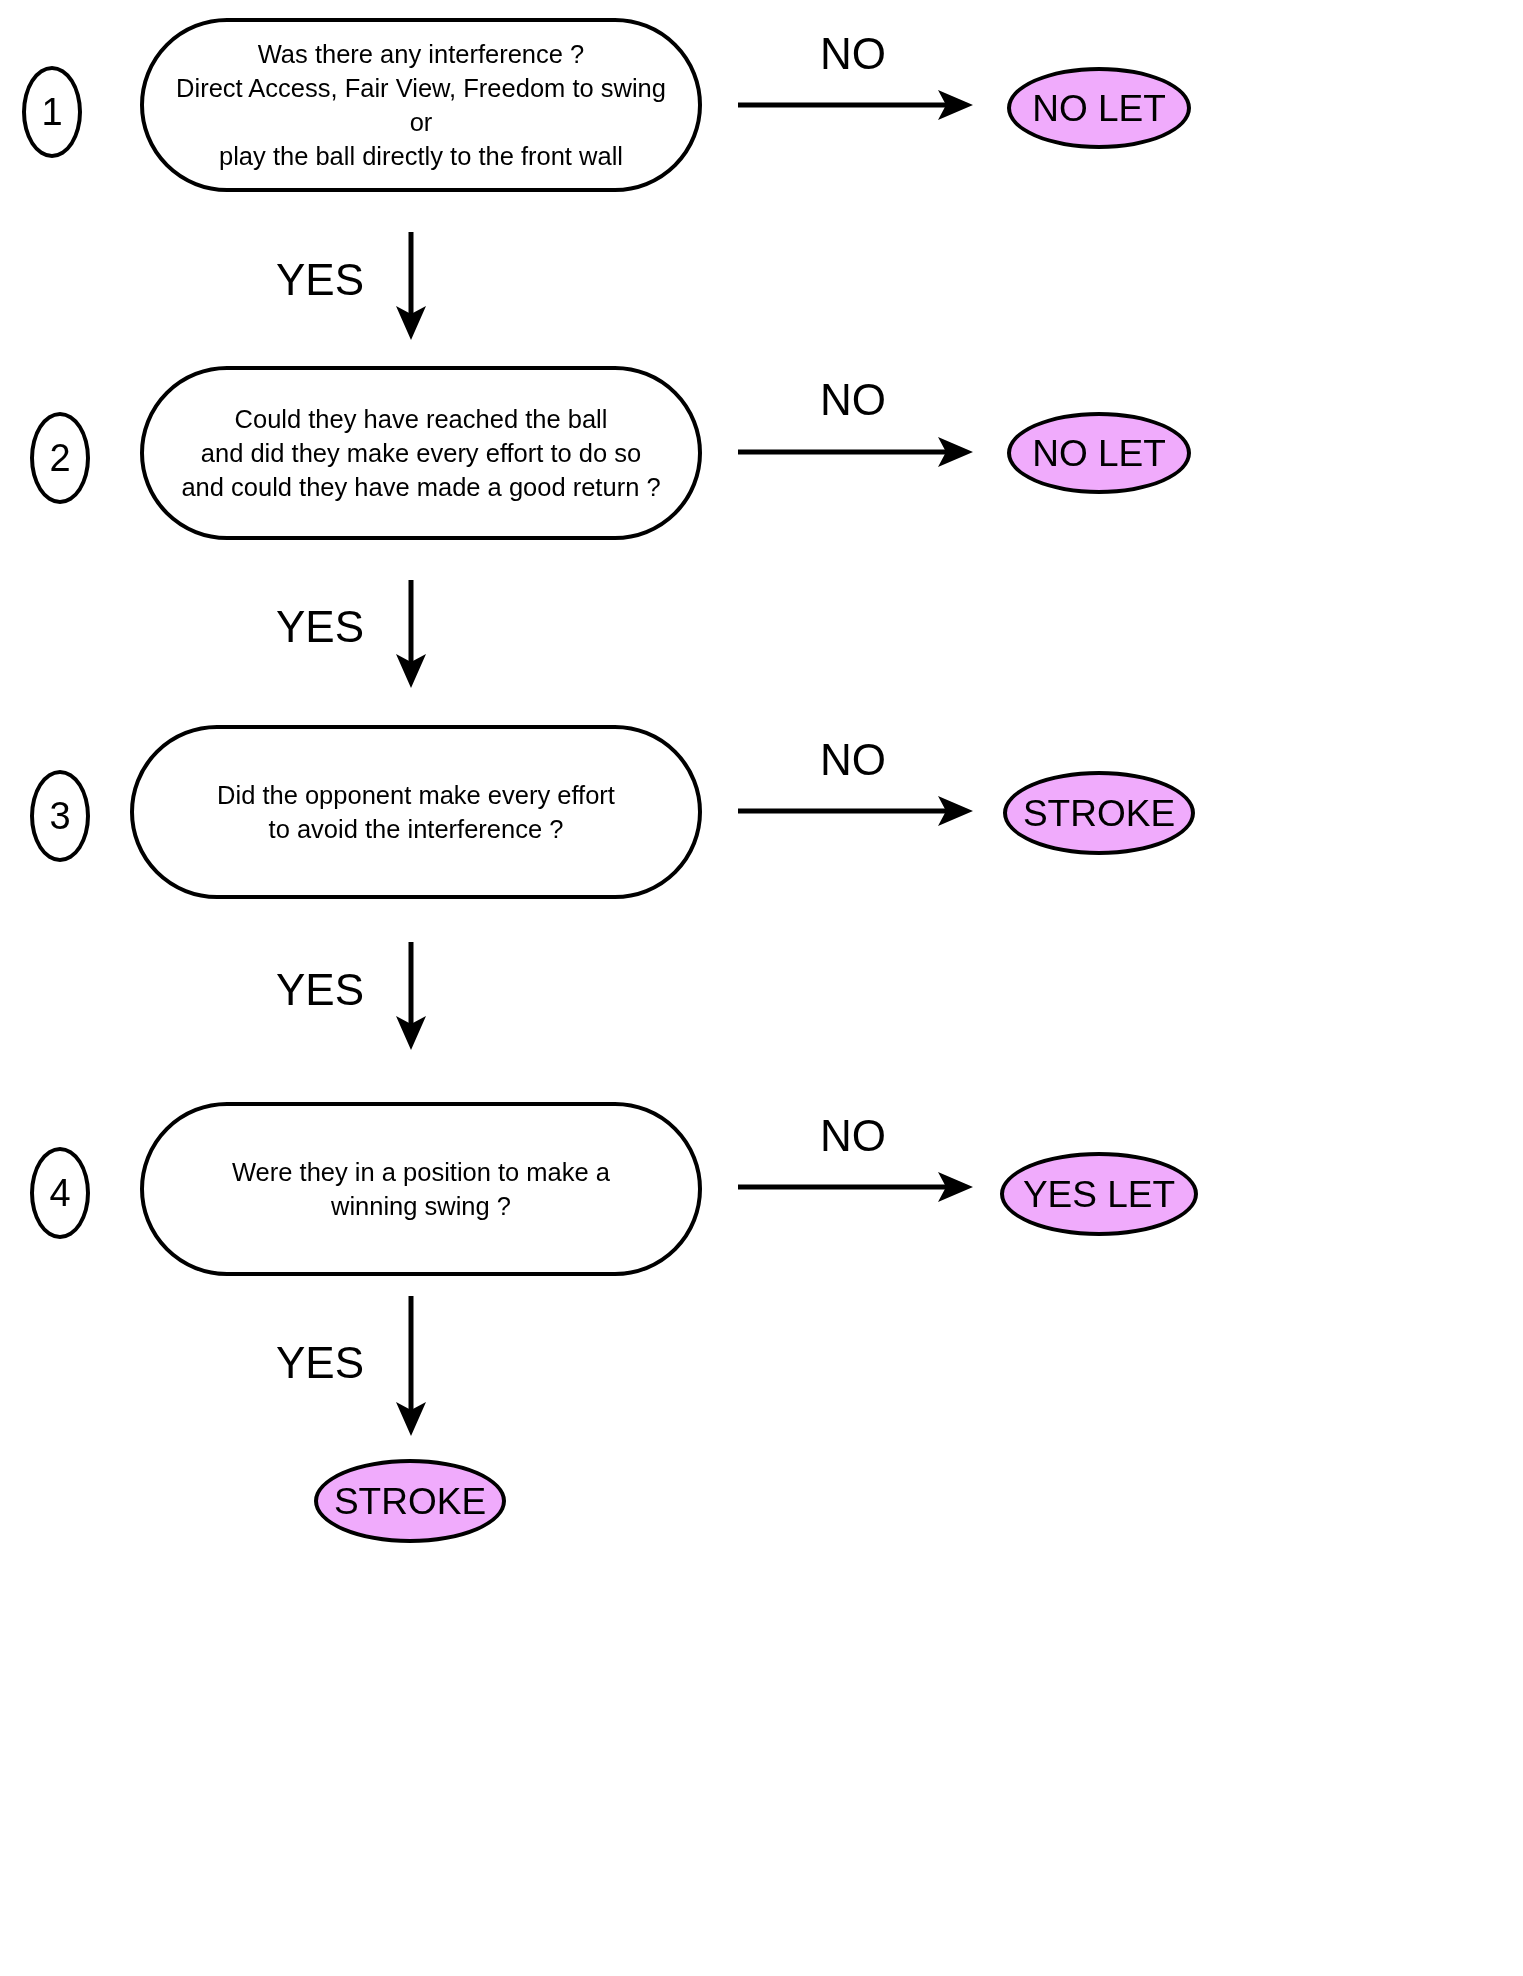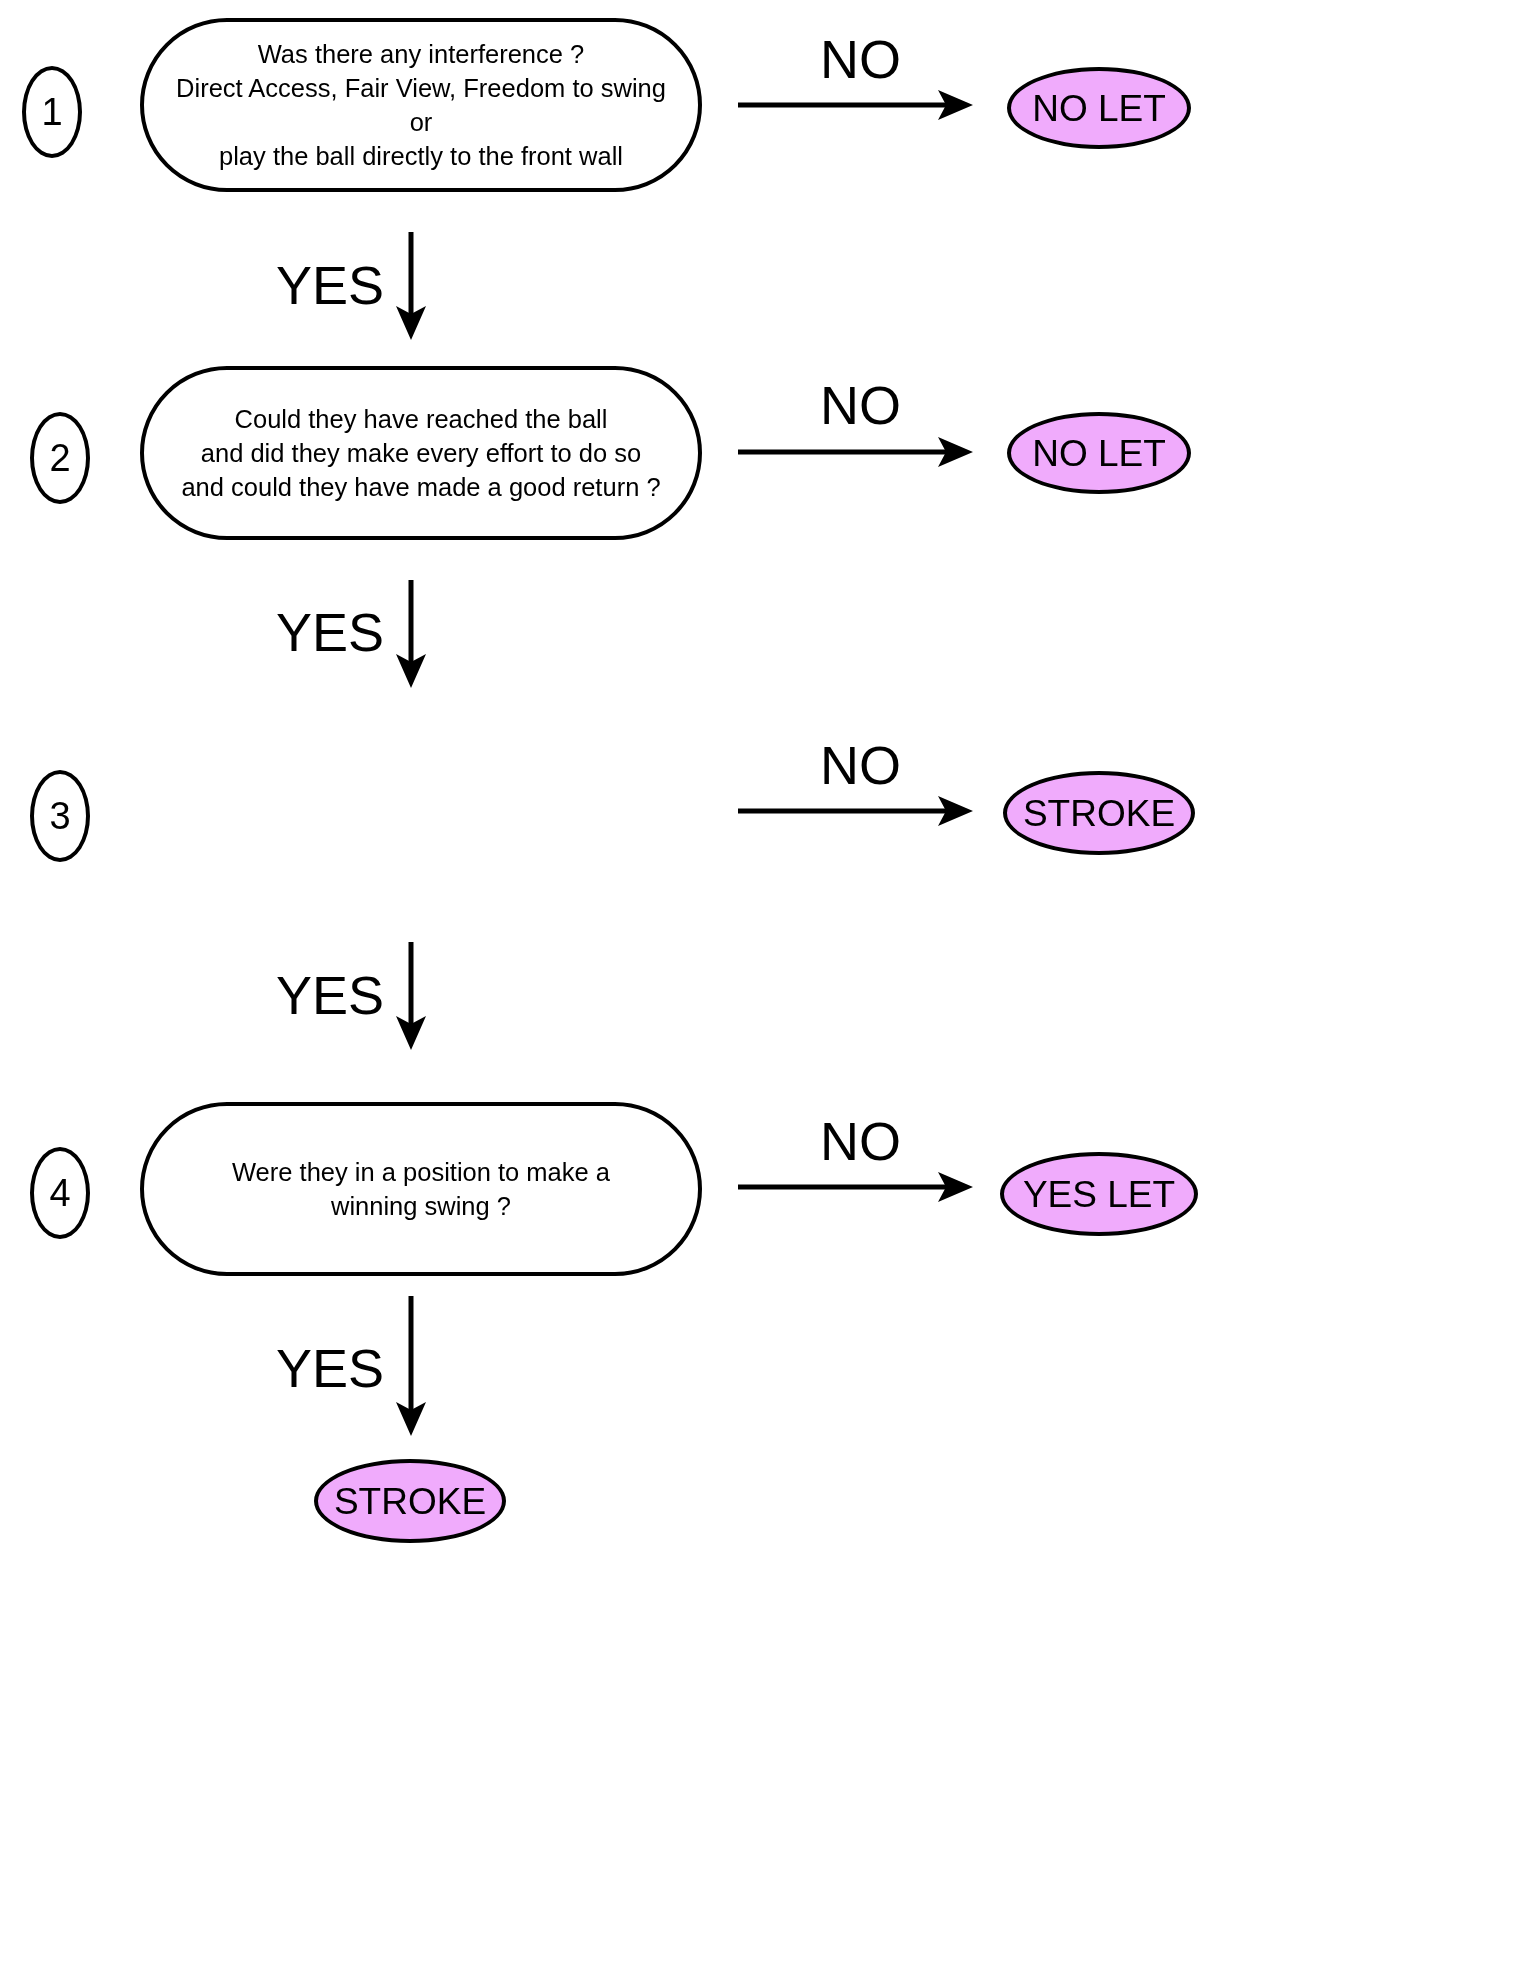--- a/index.html
+++ b/index.html
@@ -64,21 +64,21 @@
     text-align: center;
   }
   .terminal .ttext {
     font-size: 37px;
     line-height: 1;
     font-weight: 400;
     white-space: nowrap;
   }
   .edge-label {
     position: absolute;
-    font-size: 54px;
+    font-size: 44px;
     line-height: 1;
     font-weight: 400;
     white-space: nowrap;
   }
   .arrow-h, .arrow-v {
     position: absolute;
   }
   .arrow-h svg, .arrow-v svg { display: block; }
 </style>
 </head>
@@ -147,20 +147,24 @@
     <svg width="38" height="108" viewBox="0 0 38 108">
       <line x1="19" y1="0" x2="19" y2="86" stroke="#000" stroke-width="5"></line>
       <polygon points="19,108 4,74 19,82 34,74" fill="#000"></polygon>
     </svg>
   </div>
 
   <div class="node-num" style="left:30px; top:770px; width:52px; height:84px;">
     <span>3</span>
   </div>
 
+  <div class="decision d3" style="left:130px; top:725px; width:572px; height:174px; border-radius:87px;">
+    <div class="dtext">Did the opponent make every effort
+to avoid the interference ?</div>
+  </div>
 
   <div class="edge-label" style="left:820px; top:738px;">NO</div>
 
   <div class="arrow-h" style="left:738px; top:792px; width:235px; height:38px;">
     <svg width="235" height="38" viewBox="0 0 235 38">
       <line x1="0" y1="19" x2="212" y2="19" stroke="#000" stroke-width="5"></line>
       <polygon points="235,19 200,4 208,19 200,34" fill="#000"></polygon>
     </svg>
   </div>
 

